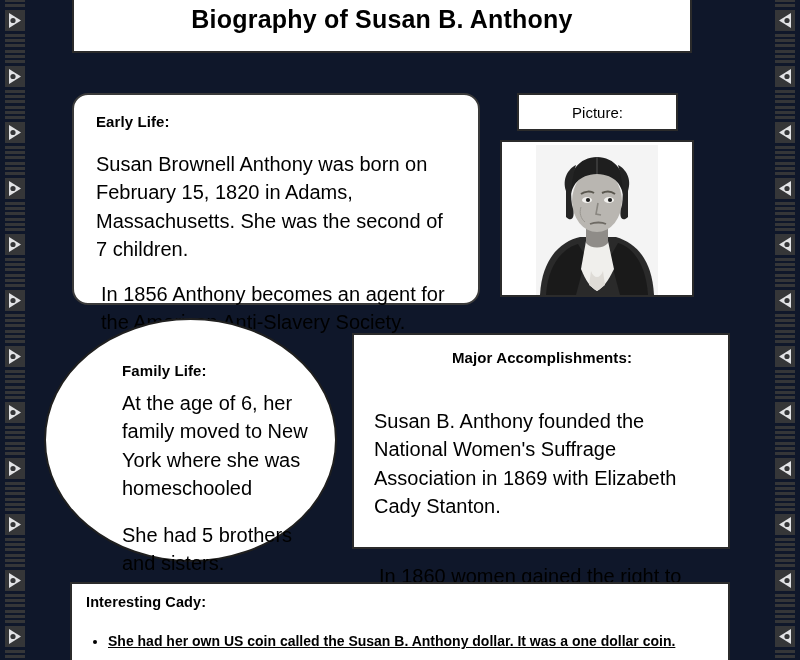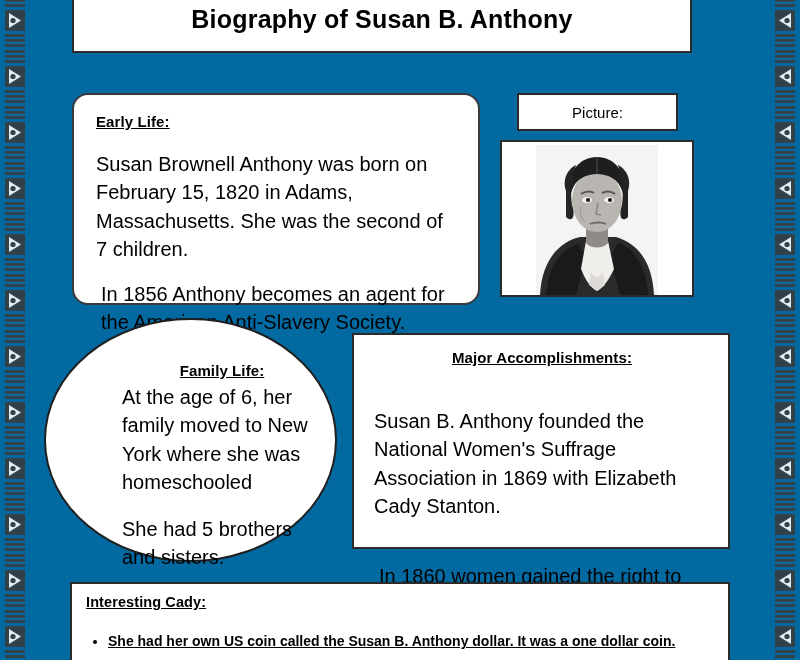--- a/index.html
+++ b/index.html
@@ -13,21 +13,21 @@
     background: #ffffff;
     font-family: "Liberation Sans", sans-serif;
     color: #000000;
     position: relative;
   }
 
   
   .page {
     position: absolute;
     inset: 0;
-    background: #0369a1;
+    background: #0f172a;
     overflow: hidden;
   }
 
   
   .border-strip {
     position: absolute;
     top: -6px;
     width: 26px;
     height: 672px;
     overflow: hidden;
@@ -71,21 +71,20 @@
     border-radius: 16px;
     background: #ffffff;
     box-sizing: border-box;
     padding: 18px 22px 0 22px;
   }
   .heading {
     font-size: 15px;
     font-weight: bold;
     margin: 0 0 20px 0;
     letter-spacing: .1px;
-    text-decoration: underline;
   }
   .para {
     font-size: 20px;
     line-height: 1.42;
     margin: 0 0 16px 0;
   }
   .para:last-child { margin-bottom: 0; }
 
   
   .picture-label-box {
@@ -130,21 +129,21 @@
     border-radius: 50%;
     background: #ffffff;
     box-sizing: border-box;
   }
   .family-inner {
     position: absolute;
     left: 76px;
     top: 42px;
     width: 200px;
   }
-  .family-inner .heading { margin-bottom: 4px; text-align: center; }
+  .family-inner .heading { margin-bottom: 10px; }
   .family-inner .para { margin-bottom: 18px; }
 
   
   .accomp-box {
     position: absolute;
     left: 352px;
     top: 333px;
     width: 378px;
     height: 216px;
     border: 2px solid #2b2b2b;

